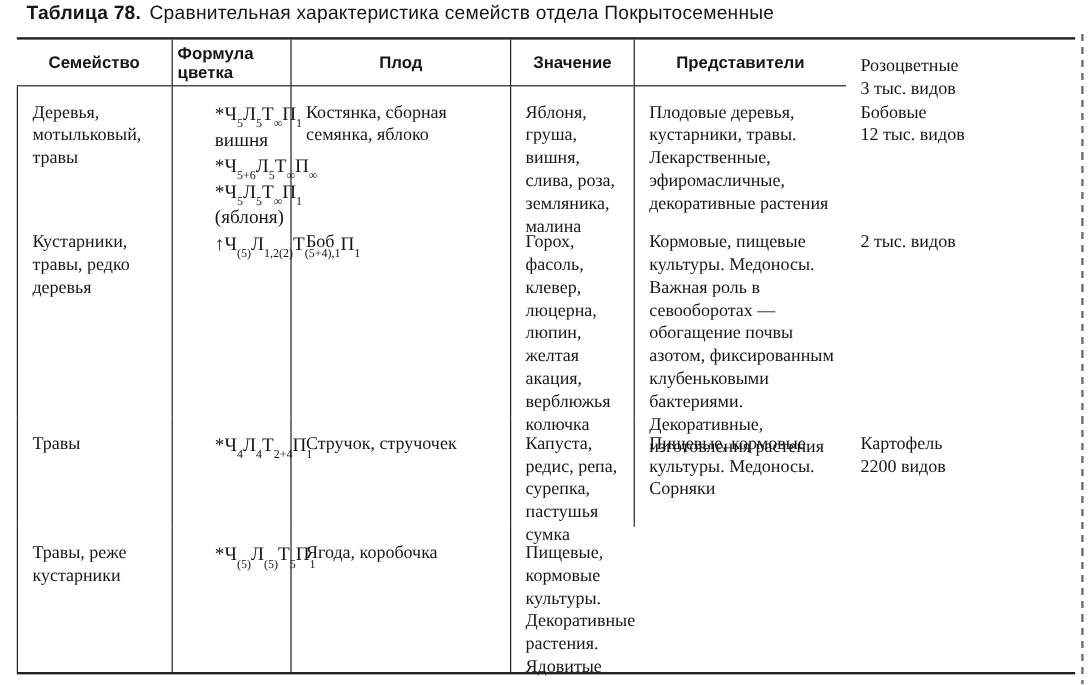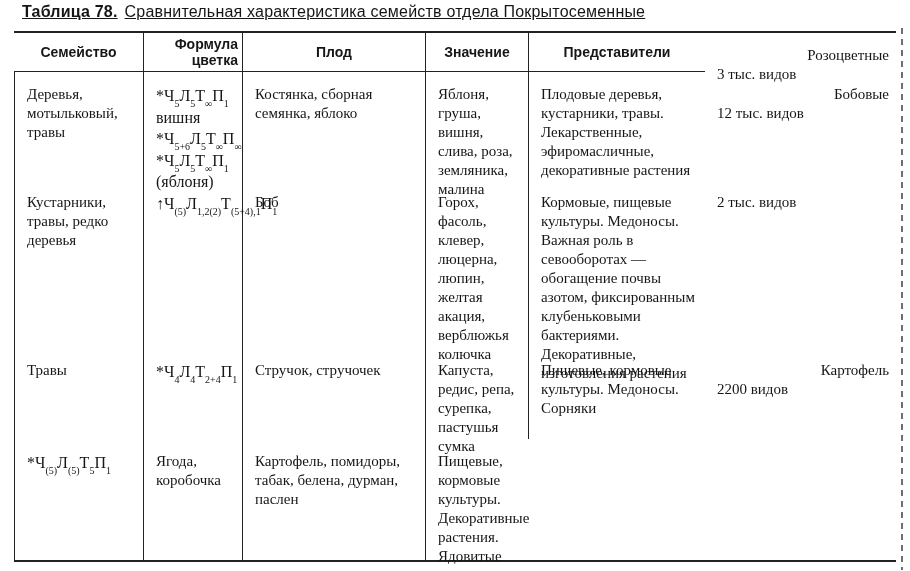--- a/index.html
+++ b/index.html
@@ -2,43 +2,43 @@
 <html lang="ru"><head>
 <meta charset="utf-8">
 <style>
   html,body { margin:0; padding:0; }
   body {
     width:910px; height:571px; background:#ffffff;
     font-family:"Liberation Sans", sans-serif; color:#161616;
     position:relative; overflow:hidden;
   }
   .page { position:absolute; inset:0; }
-  .title { position:absolute; left:22px; top:3px; font-size:16px; letter-spacing:.2px; white-space:nowrap;text-decoration:underline; }
+  .title { position:absolute; left:22px; top:3px; font-size:16px; letter-spacing:.2px; white-space:nowrap; }
   .title-label { font-weight:bold; margin-right:7px; }
   .grid-table {
     position:absolute; left:14px; top:31px; width:882px;
     display:grid;
     grid-template-columns:129px 99px 183px 103px 177px 191px;
     grid-template-rows:39px 108px 168px 91px 121px;
     border-top:2px solid #222; border-bottom:2px solid #222;
   }
   .cell { box-sizing:border-box; }
   .vline { border-left:1.5px solid #222; }
   .th {
     border-bottom:1.5px solid #222;
-    display:flex; align-items:center; justify-content:center; text-align:right;
+    display:flex; align-items:center; justify-content:center; text-align:left;
     font-weight:bold; font-size:14px; line-height:16px; padding:2px 4px;
   }
   .td {
     font-family:"Liberation Serif","DejaVu Serif",serif;
     font-size:15px; line-height:19px;
     padding:13px 7px 0 12px; overflow:visible;
   }
-  .td .fam-name { margin:0;text-align:right; }
-  .formula div { font-size:16px; line-height:21.5px; white-space:normal; }
+  .td .fam-name { margin:0; }
+  .formula div { font-size:16px; line-height:21.5px; white-space:normal;margin-left:23px; }
   .formula div.desc { font-size:15px; line-height:19px; }
   .formula sub { font-size:10px; line-height:0; position:relative; top:2px; letter-spacing:0; }
   .edge-dash {
     position:absolute; left:901px; top:28px; width:2px; height:542px;
     background:repeating-linear-gradient(180deg,#6f6f6f 0 6px,transparent 6px 11px);
   }
 </style>
 </head>
 <body>
 
@@ -91,23 +91,23 @@
         <div>*Ч<sub>4</sub>Л<sub>4</sub>Т<sub>2+4</sub>П<sub>1</sub></div>
       </div>
     <div class="cell td vline">Стручок, стручочек</div>
     <div class="cell td vline">Капуста, редис, репа, сурепка, пастушья сумка</div>
     <div class="cell td vline">Пищевые, кормовые культуры. Медоносы. Сорняки</div>
 
     <div class="cell td">
       <div class="fam-name">Картофель</div>
       <div>2200 видов</div>
     </div>
+    <div class="cell td vline">Травы, реже кустарники</div>
     <div class="cell td vline formula">
         <div>*Ч<sub>(5)</sub>Л<sub>(5)</sub>Т<sub>5</sub>П<sub>1</sub></div>
       </div>
     <div class="cell td vline">Ягода, коробочка</div>
-    <div class="cell td vline">Картофель, помидоры, табак, белена, дурман, паслен</div>
     <div class="cell td vline">Пищевые, кормовые культуры. Декоративные растения. Ядовитые растения, применяющиеся для изготовления лекарственных препаратов</div>
 
   </div>
 
   <div class="edge-dash"></div>
 </div>
 
 </body></html>

